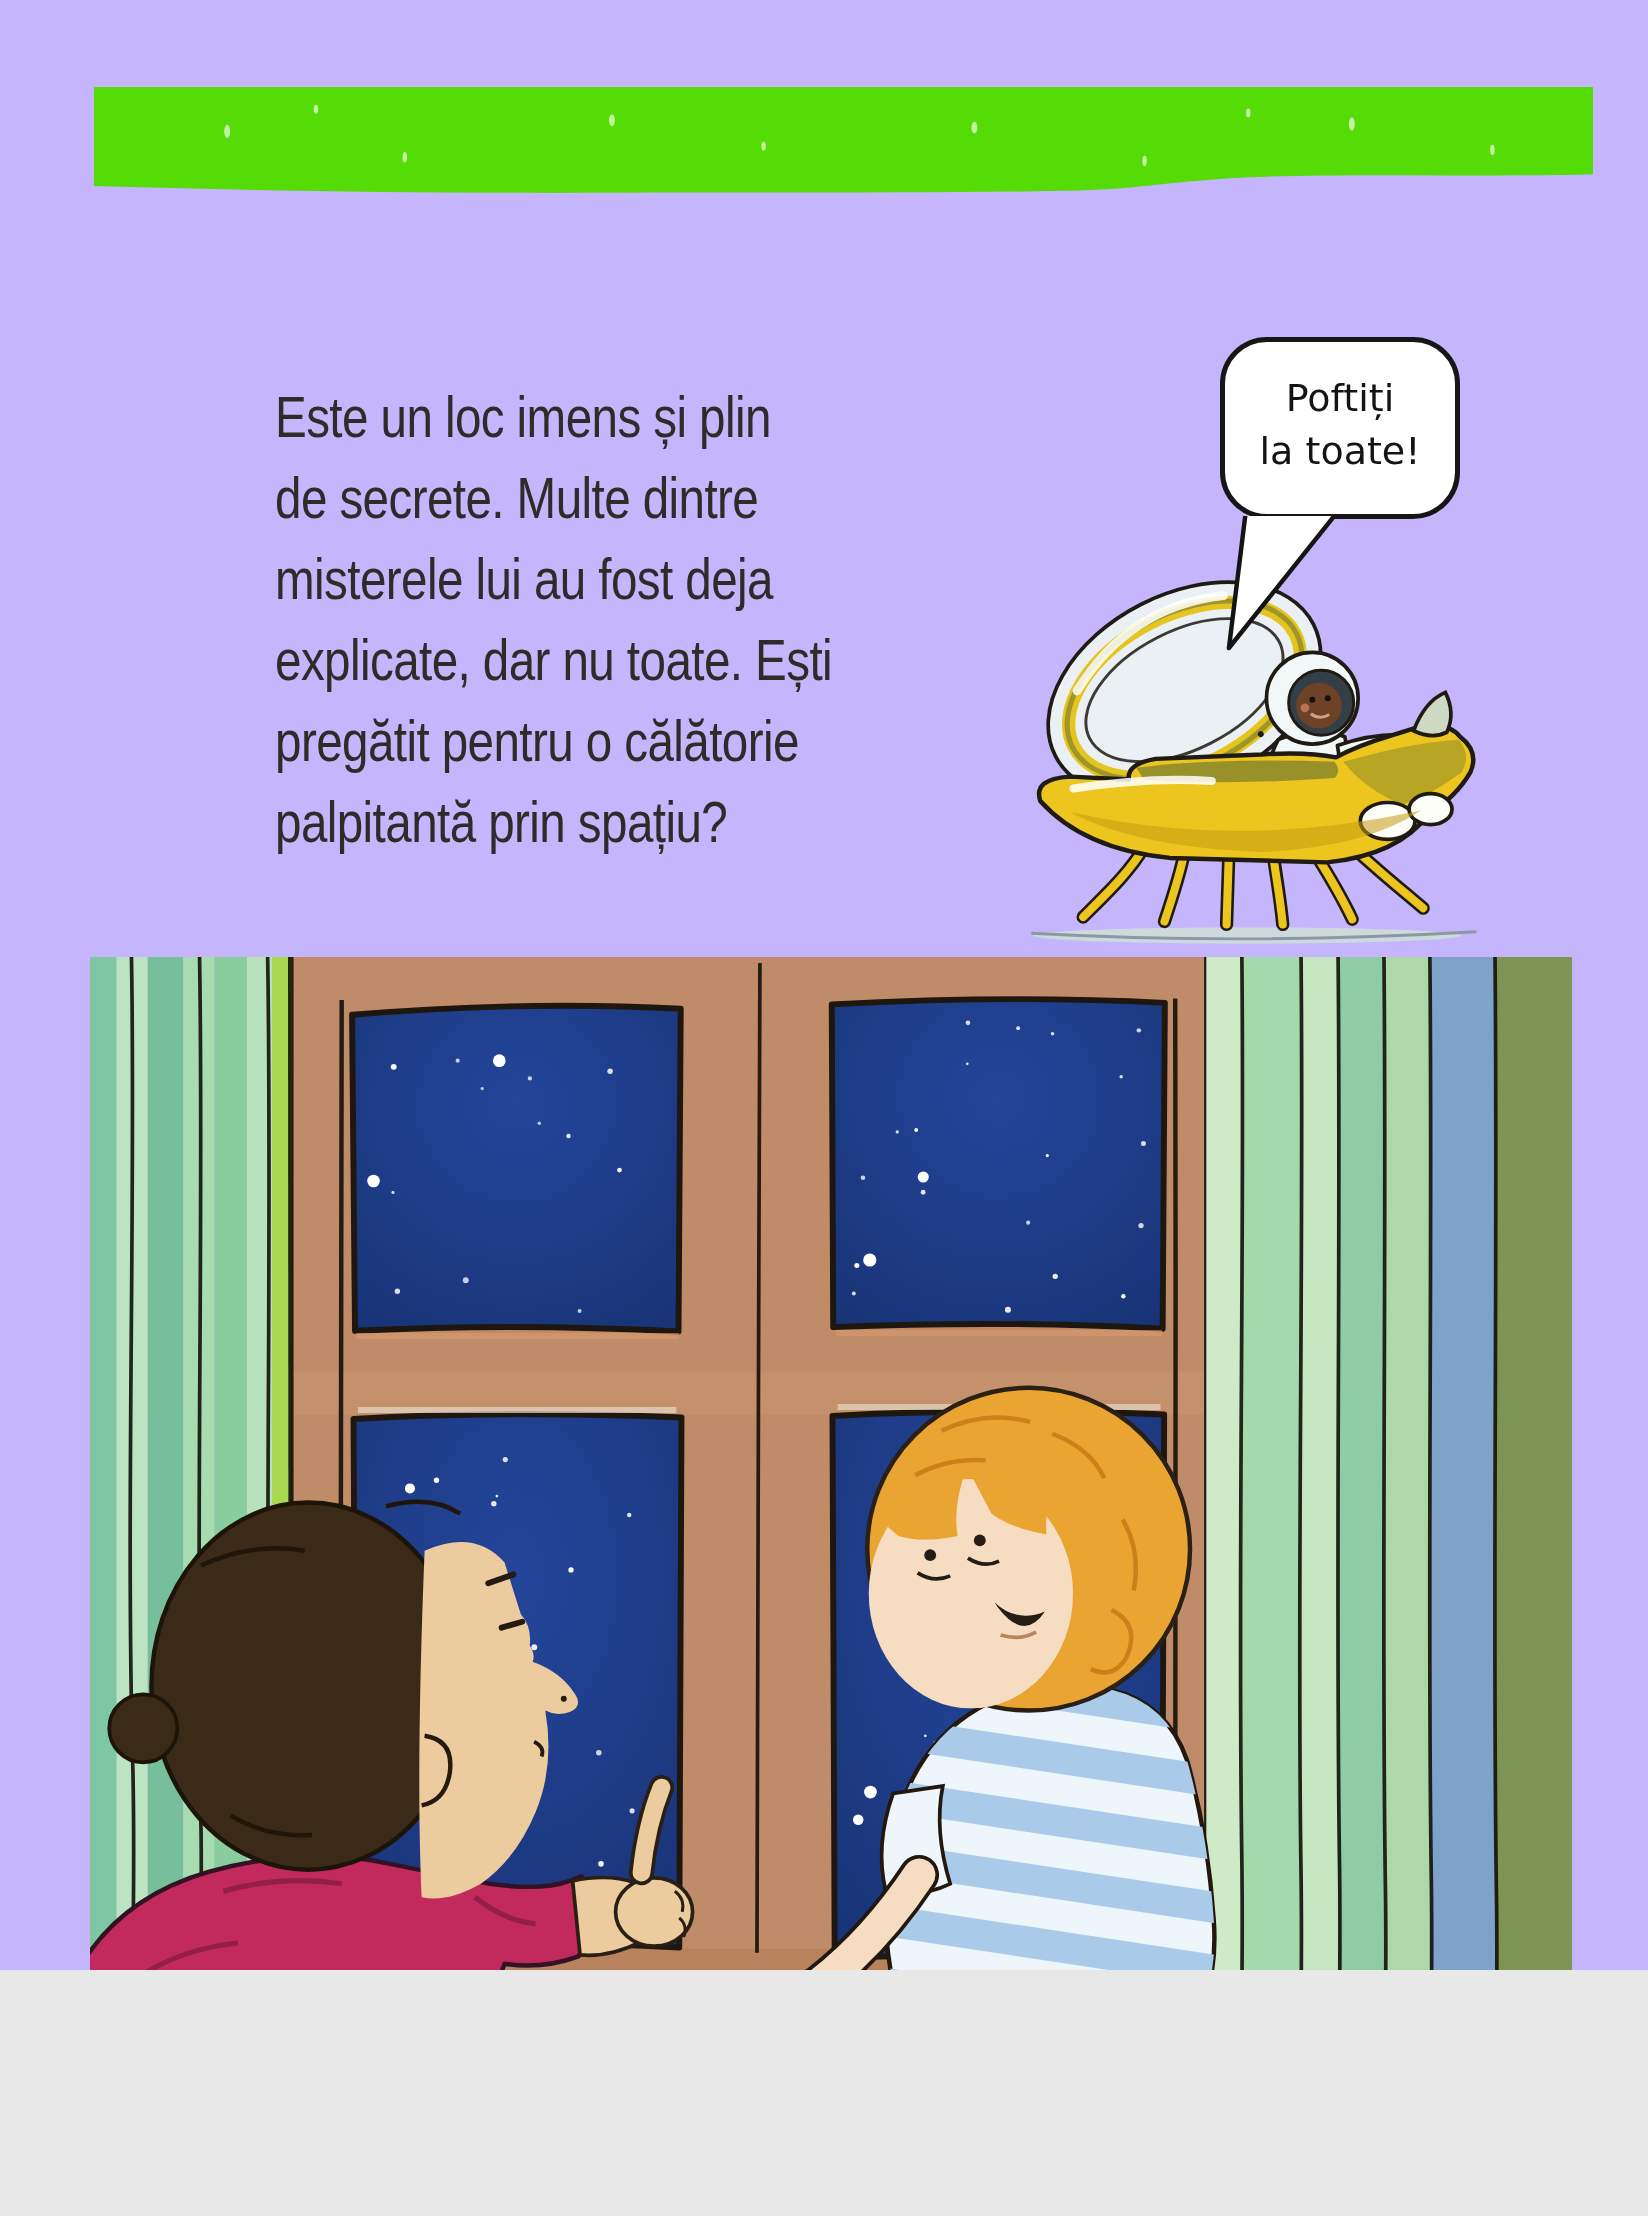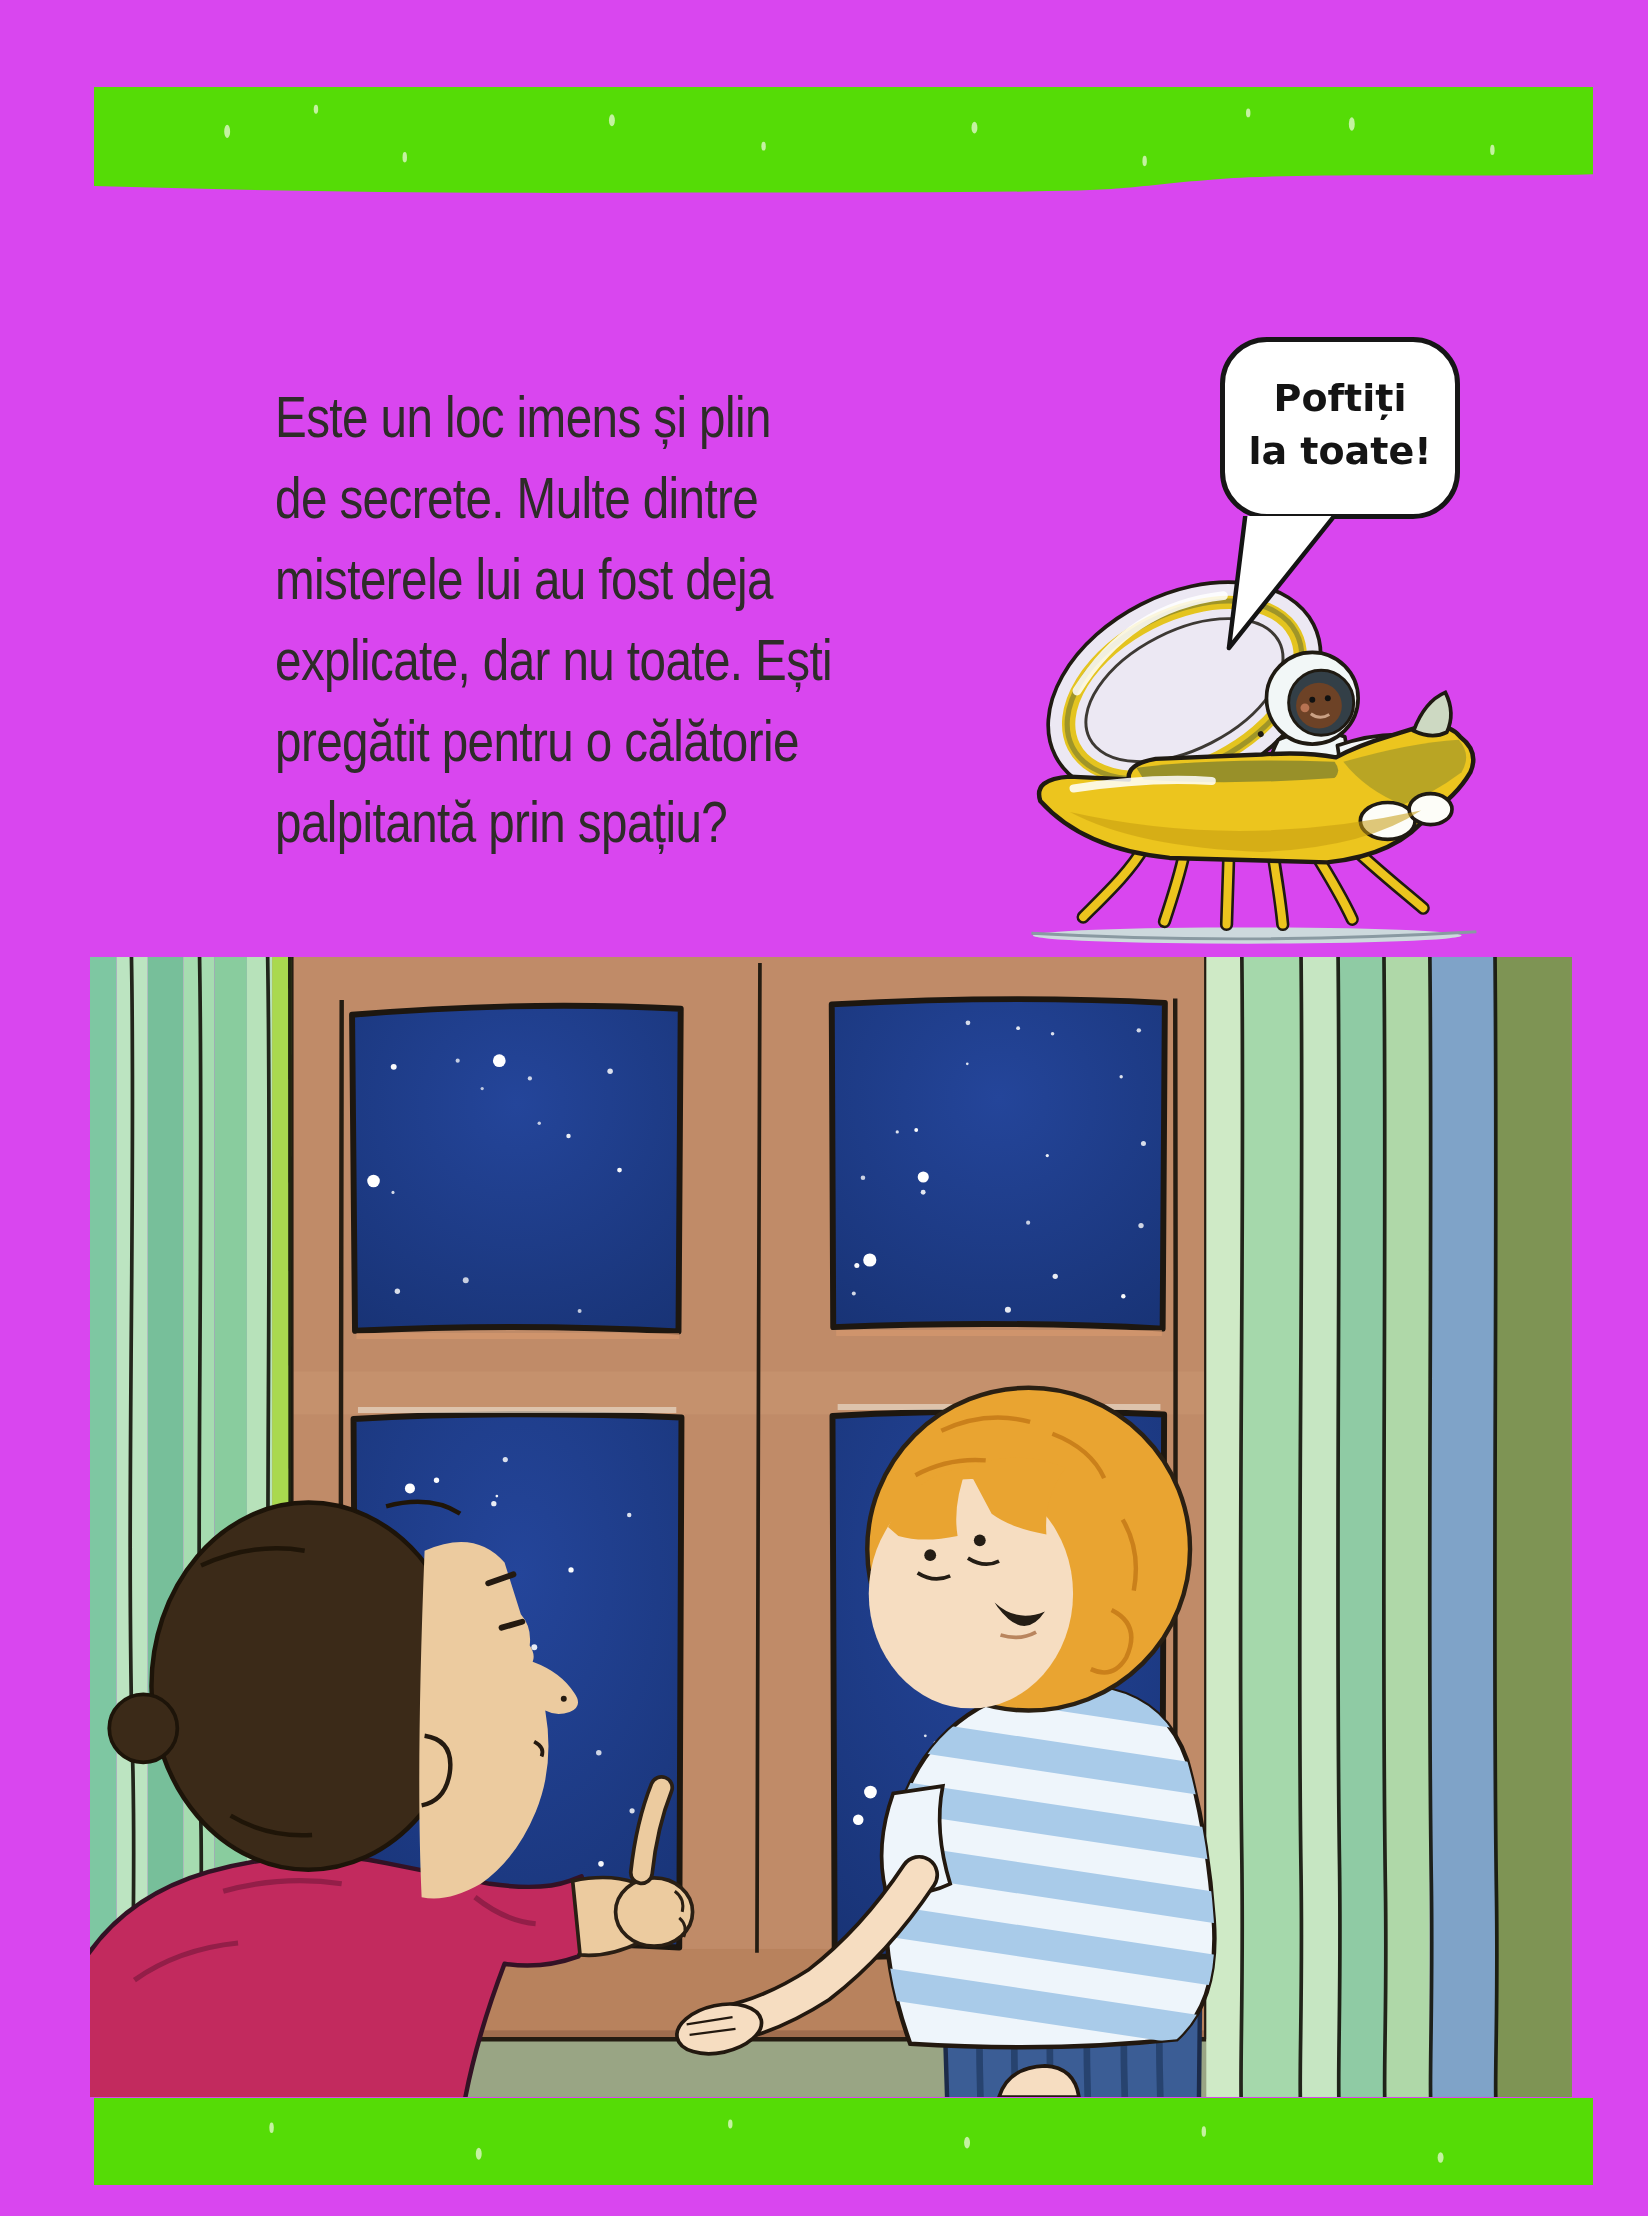--- a/index.html
+++ b/index.html
@@ -1,27 +1,27 @@
 <!DOCTYPE html>
 <html style="font-size:12px"><head>
 <meta charset="utf-8">
 <style>
   html,body{margin:0;padding:0;background:#e8e8e8;}
-  .page{position:relative;width:1648px;height:2216px;background:#d946ef;overflow:hidden;
+  .page{position:relative;width:1648px;height:1970px;background:#c4b5fd;overflow:hidden;
         font-family:"Liberation Sans","DejaVu Sans",sans-serif;}
   .banner{position:absolute;left:94px;width:1499px;}
   .banner-top{top:87px;height:108px;}
   .banner-bottom{top:2098px;height:87px;}
   .text-block{position:absolute;left:275px;top:376px;width:814px;
               font-size:58px;line-height:81px;color:#2e2c29;letter-spacing:-0.7px;
               transform:scaleX(0.82);transform-origin:left top;}
   .text-block .line{white-space:nowrap;}
   .bubble{position:absolute;left:1220px;top:337px;width:240px;height:182px;
           background:#ffffff;border:5.2px solid #161616;border-radius:47px;box-sizing:border-box;
-          text-align:center;font-family:"DejaVu Sans",sans-serif;font-weight:700;
+          text-align:center;font-family:"DejaVu Sans",sans-serif;font-weight:400;
           font-size:38px;line-height:53px;padding-top:30px;color:#141414;z-index:3;}
   .tail{position:absolute;left:1223px;top:516px;width:126px;height:138px;z-index:4;}
   .ship{position:absolute;left:1018px;top:546px;width:477px;height:408px;z-index:2;}
   .scene{position:absolute;left:90px;top:957px;width:1482px;height:1140px;}
 </style>
 </head>
 <body>
 
 <div class="page">
 

